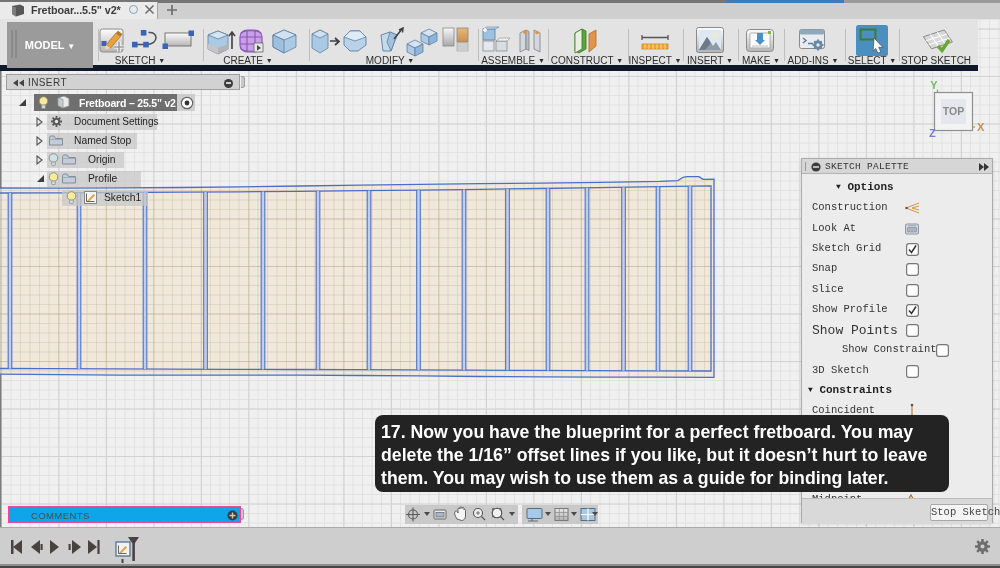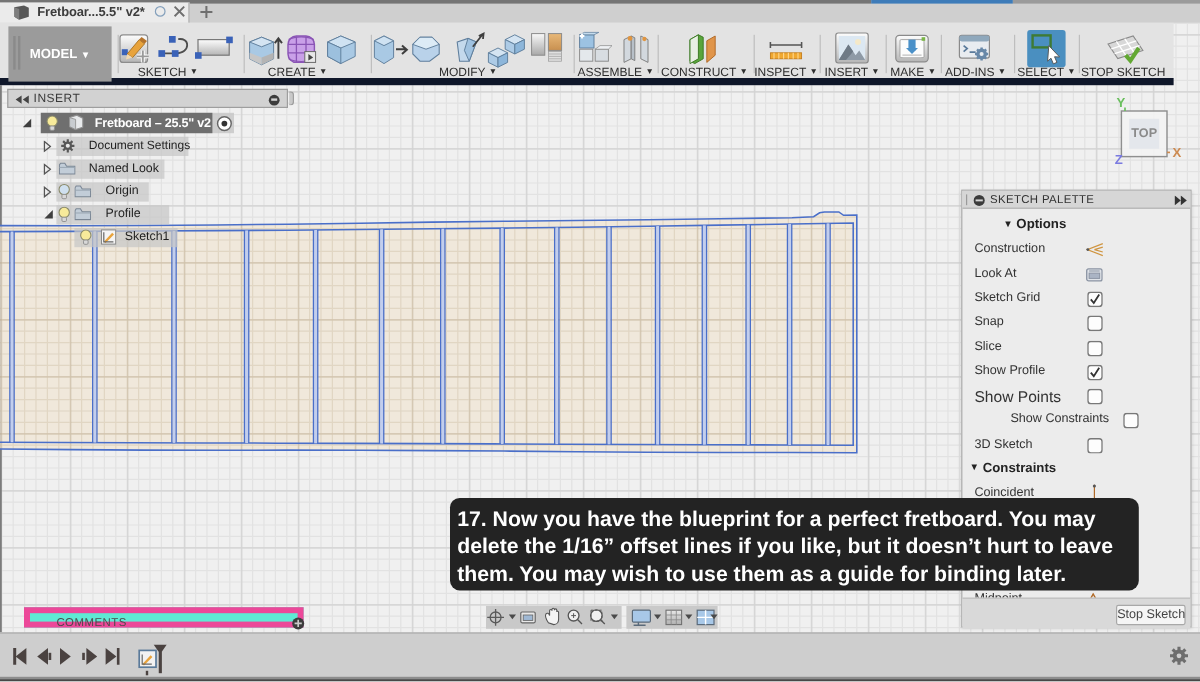--- a/index.html
+++ b/index.html
@@ -513,21 +513,21 @@
       </svg>
       <div class="abs" style="left:74px;top:116px;font-size:10px;color:#1e1e1e;white-space:nowrap;">Document Settings</div>
       <svg class="abs" style="left:36px;top:136px;" width="7" height="10" viewBox="0 0 7 10">
         <polygon points="1,1 6,5 1,9" fill="none" stroke="#555" stroke-width="1.1"></polygon>
       </svg>
       <div class="abs" style="left:47px;top:133px;width:90px;height:16px;background:rgba(198,198,198,0.72);"></div>
       <svg class="abs" style="left:49px;top:134.5px;" width="14" height="11" viewBox="0 0 14 11">
     <path d="M0.5,2.5 L0.5,10 L13.5,10 L13.5,3.5 L6.5,3.5 L5,1 L1.5,1 Z" fill="#c2cdd8" stroke="#7a8694" stroke-width="0.9"></path>
     <path d="M0.5,4.5 L13.5,4.5" stroke="#98a4b0" stroke-width="0.8"></path>
       </svg>
-      <div class="abs" style="left:74px;top:135px;font-size:10.3px;color:#1e1e1e;white-space:nowrap;">Named Look</div>
+      <div class="abs" style="left:74px;top:135px;font-size:10.3px;color:#1e1e1e;white-space:nowrap;">Named Stop</div>
       <svg class="abs" style="left:36px;top:155px;" width="7" height="10" viewBox="0 0 7 10">
         <polygon points="1,1 6,5 1,9" fill="none" stroke="#555" stroke-width="1.1"></polygon>
       </svg>
       <div class="abs" style="left:47px;top:152px;width:77px;height:16px;background:rgba(198,198,198,0.72);"></div>
       <svg class="abs" style="left:48px;top:153px;" width="11" height="14" viewBox="0 0 11 14">
     <circle cx="5.5" cy="5" r="4.3" fill="#cfe0ef" stroke="#8a8a6a" stroke-width="0.9"></circle>
     <rect x="3.6" y="9" width="3.8" height="3.6" rx="1" fill="#d8d8d8" stroke="#909090" stroke-width="0.8"></rect>
       </svg>
       <svg class="abs" style="left:62px;top:153.5px;" width="14" height="11" viewBox="0 0 14 11">
     <path d="M0.5,2.5 L0.5,10 L13.5,10 L13.5,3.5 L6.5,3.5 L5,1 L1.5,1 Z" fill="#c2cdd8" stroke="#7a8694" stroke-width="0.9"></path>
@@ -566,21 +566,21 @@
     <rect x="21" y="24" width="25" height="25" fill="#e4e7ec"></rect>
     <text x="33.5" y="39.5" font-size="10.5" font-weight="bold" fill="#8a8a8a" text-anchor="middle" font-family="Liberation Sans">TOP</text>
     <text x="14" y="14" font-size="11" font-weight="bold" fill="#6abf5e" text-anchor="middle" font-family="Liberation Sans">Y</text>
     <path d="M17.5,14.5 L17.5,17.5" stroke="#6abf5e" stroke-width="1.4"></path>
     <text x="57" y="56" font-size="11" font-weight="bold" fill="#cd8b52" font-family="Liberation Sans">X</text>
     <path d="M52.5,52 L55,52" stroke="#cd8b52" stroke-width="1.4"></path>
     <text x="9" y="62" font-size="11" font-weight="bold" fill="#7a7ae0" font-family="Liberation Sans">Z</text>
   </svg>
     </div>
 
-  <div id="palette" class="abs" style="left:801px;top:158px;width:192px;height:365px;background:#ececec;border:1px solid #ababab;box-shadow:0 1px 3px rgba(0,0,0,0.15);">
+  <div id="palette" class="abs" style="left:801px;top:158px;width:192px;height:365px;background:#ececec;border:1px solid #ababab;box-shadow:0 1px 3px rgba(0,0,0,0.15);font-family:Liberation Mono, monospace;">
       <div class="abs" style="left:0;top:0;width:100%;height:15px;background:#d6d6d6;border-bottom:1px solid #b2b2b2;">
       <div class="abs" style="left:3px;top:3px;width:1px;height:9px;background:#9a9a9a;"></div>
       <svg class="abs" style="left:9px;top:3px;" width="10" height="10" viewBox="0 0 10 10">
           <circle cx="5" cy="5" r="4.6" fill="#3c3c3c"></circle>
           <rect x="2" y="4.2" width="6" height="1.6" fill="#d6d6d6"></rect>
         </svg>
       <div class="abs" style="left:23px;top:2px;font-size:9.5px;color:#333;letter-spacing:0.3px;">SKETCH PALETTE</div>
       <svg class="abs" style="left:176px;top:3.5px;" width="12" height="8" viewBox="0 0 12 8">
           <polygon points="1,0 6,4 1,8" fill="#333"></polygon>
           <polygon points="6,0 11,4 6,8" fill="#333"></polygon>
@@ -627,21 +627,21 @@
         </svg></div>
       <div class="abs" style="left:10px;top:334px;width:180px;height:16px;font-size:10.5px;color:#333;">Midpoint<svg width="12" height="12" viewBox="0 0 12 12" style="position:absolute;left:93px;top:1px;">
           <polygon points="6,1 11,10 1,10" fill="none" stroke="#b06a28" stroke-width="1.2"></polygon>
           <circle cx="6" cy="10" r="1.5" fill="#555"></circle>
         </svg></div>
       <div class="abs" style="left:0;top:339px;width:100%;height:26px;background:#d9d9d9;border-top:1px solid #bdbdbd;">
       <div class="abs" style="left:128px;top:5px;width:58px;height:17px;background:#f5f5f5;border:1px solid #a8a8a8;border-radius:2px;font-size:10.5px;color:#444;text-align:center;line-height:15px;white-space:nowrap;">Stop Sketch</div>
     </div>
     </div>
 
-  <div class="abs" style="left:20px;top:506px;width:233px;height:17px;background:#5eead4;border:5px solid #ec4899;">
+  <div class="abs" style="left:8px;top:506px;width:233px;height:17px;background:#0ea5e9;border:1px solid #ec4899;">
     <div class="abs" style="left:22px;top:3px;font-size:9.5px;color:#4a4a4a;letter-spacing:0.4px;">COMMENTS</div>
     <svg class="abs" style="left:218px;top:3px;" width="11" height="11" viewBox="0 0 11 11">
       <circle cx="5.5" cy="5.5" r="5" fill="#3c3c3c"></circle>
         <path d="M5.5,2.5 L5.5,8.5 M2.5,5.5 L8.5,5.5" stroke="#cacaca" stroke-width="1.4"></path>
     </svg>
   </div>
 
   <div id="navbar">
   <div class="abs" style="left:405px;top:505px;width:113px;height:19px;background:#c9c9c9;"></div>
   <div class="abs" style="left:522px;top:505px;width:76px;height:19px;background:#c9c9c9;"></div>

